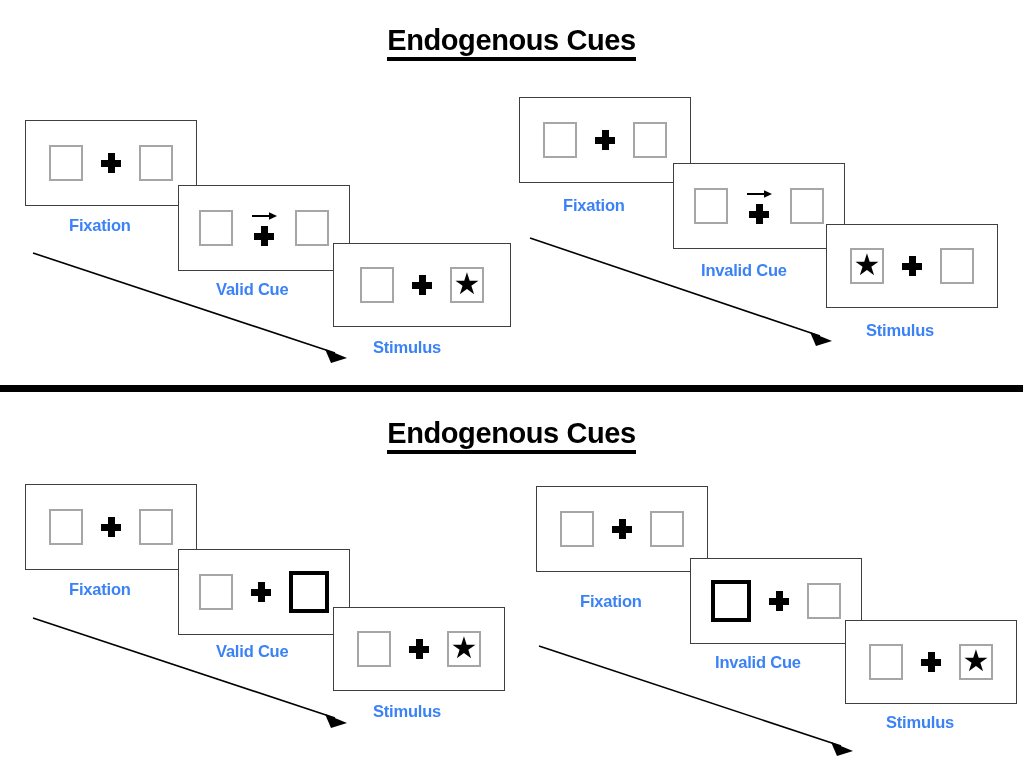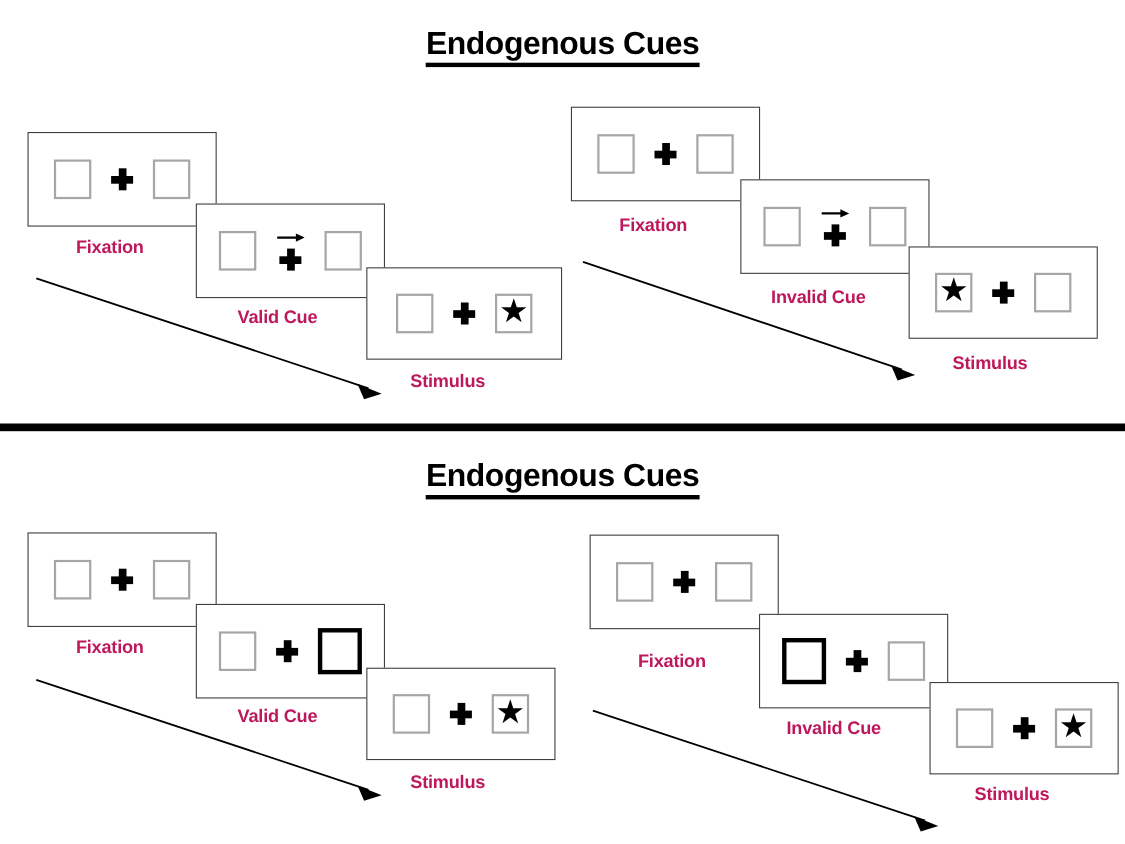--- a/index.html
+++ b/index.html
@@ -132,21 +132,21 @@
   }
 
   
   .caption {
     position: absolute;
     font-size: 16.5px;
     font-weight: bold;
     white-space: nowrap;
     letter-spacing: -0.2px;
     z-index: 3;
-    color: #be185d;
+    color: #3b82f6;
   }
 
   
   .flow-arrow {
     position: absolute;
     z-index: 1;
     pointer-events: none;
   }
 </style>
 </head>

